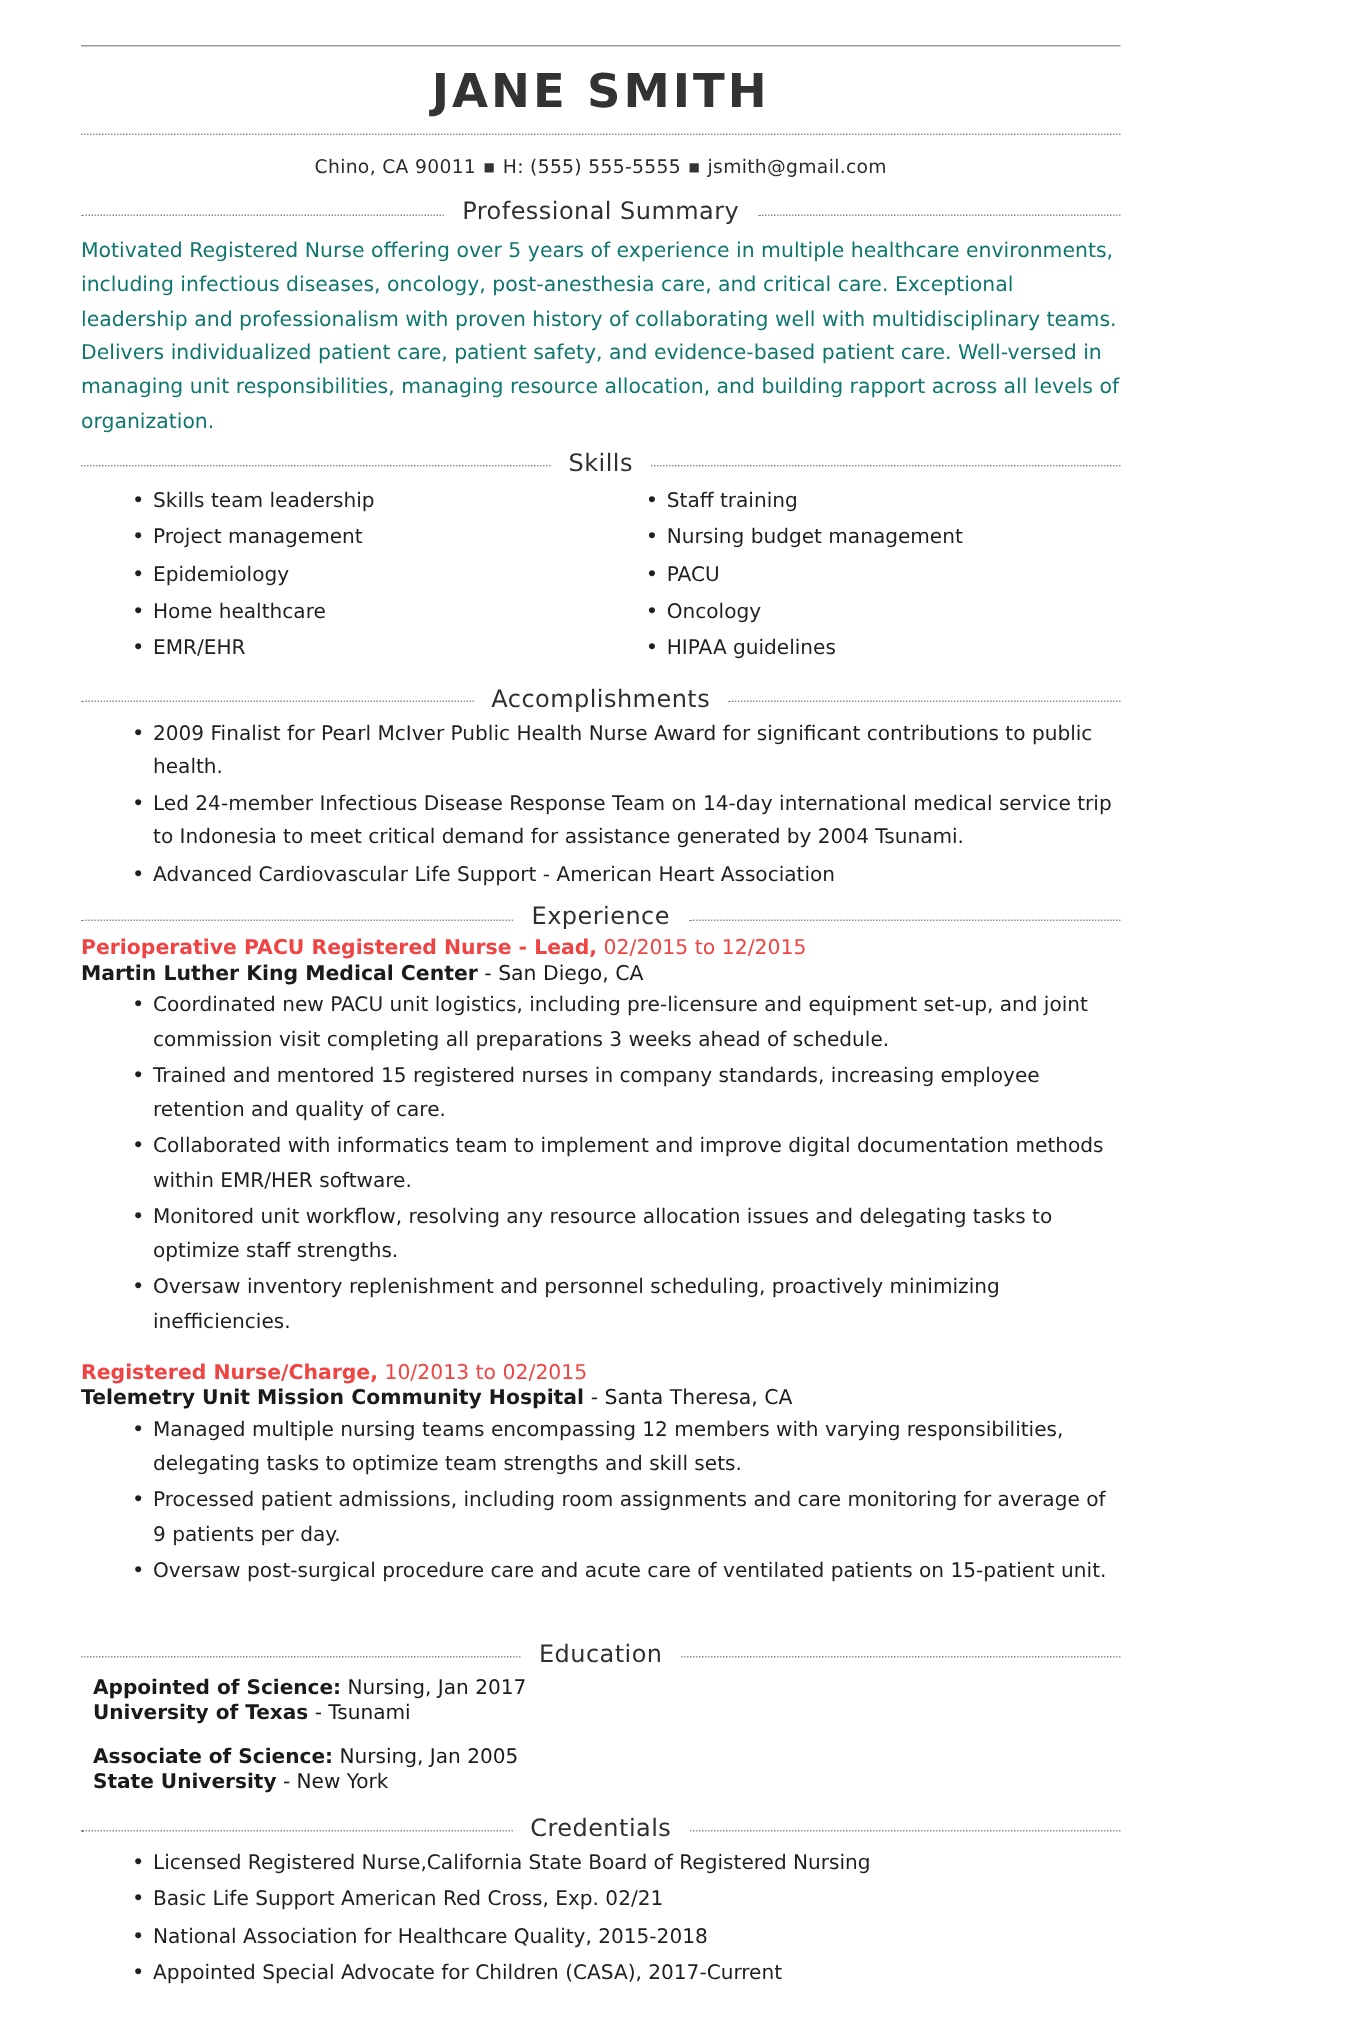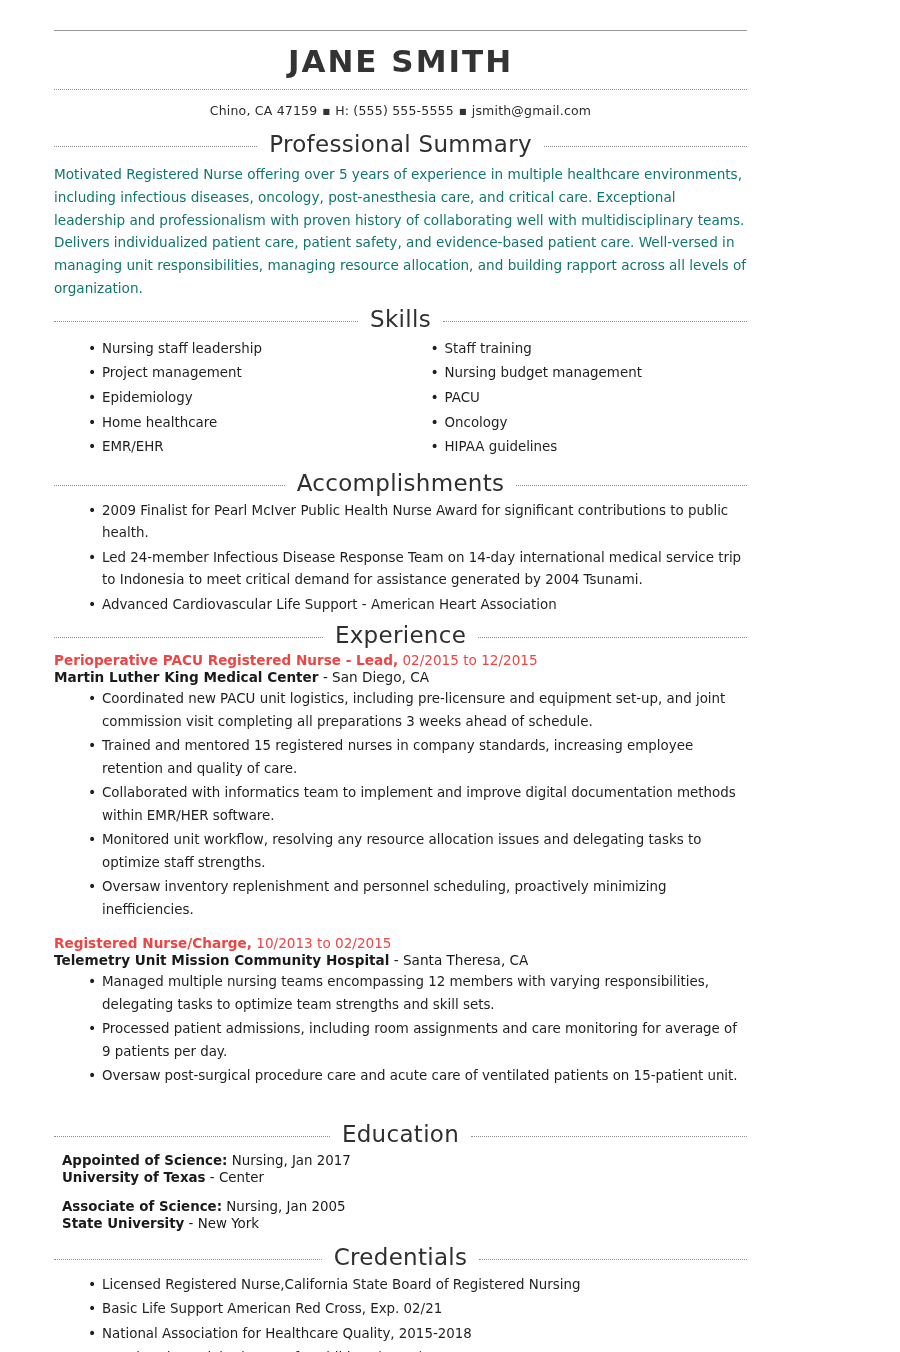--- a/index.html
+++ b/index.html
@@ -59,21 +59,21 @@
   }
   .section-head .rule {
     flex: 1 1 auto;
     border-bottom: 1px dotted #8f8f8f;
     height: 1px;
     position: relative;
     top: 2px;
   }
   .section-head .title {
     flex: 0 0 auto;
-    font-size: 23px;
+    font-size: 16px;
     color: #2f2f2f;
     font-weight: normal;
     letter-spacing: 0.3px;
     white-space: nowrap;
   }
 
   
   p.summary {
     margin: 6px 0 6px 0;
     font-size: 13.6px;
@@ -183,39 +183,39 @@
 </head>
 <body>
 
 <div class="page">
 
   <div class="name-block">
     <div class="name">JANE SMITH</div>
   </div>
 
   <div class="contact">
-    <span>Chino, CA 47159</span><span class="sep">■</span><span>H: (555) 555-5555</span><span class="sep">■</span><span>jsmith@gmail.com</span>
+    <span>Chino, CA 90011</span><span class="sep">■</span><span>H: (555) 555-5555</span><span class="sep">■</span><span>jsmith@gmail.com</span>
   </div>
 
   <div class="section-head">
     <span class="rule"></span>
     <span class="title">Professional Summary</span>
     <span class="rule"></span>
   </div>
   <p class="summary">Motivated Registered Nurse offering over 5 years of experience in multiple healthcare environments, including infectious diseases, oncology, post-anesthesia care, and critical care. Exceptional leadership and professionalism with proven history of collaborating well with multidisciplinary teams. Delivers individualized patient care, patient safety, and evidence-based patient care. Well-versed in managing unit responsibilities, managing resource allocation, and building rapport across all levels of organization.</p>
 
   <div class="section-head">
     <span class="rule"></span>
     <span class="title">Skills</span>
     <span class="rule"></span>
   </div>
   <div class="skills-cols">
     <div class="col left">
       <ul class="bullets">
-        <li>Nursing staff leadership</li>
+        <li>Skills team leadership</li>
         <li>Project management</li>
         <li>Epidemiology</li>
         <li>Home healthcare</li>
         <li>EMR/EHR</li>
       </ul>
     </div>
     <div class="col right">
       <ul class="bullets">
         <li>Staff training</li>
         <li>Nursing budget management</li>
@@ -285,21 +285,21 @@
     <span class="rule"></span>
   </div>
 
   <div class="edu">
     <div class="edu-line1">
       <span class="degree">Appointed of Science:</span>
       <span>Nursing, Jan 2017</span>
     </div>
     <div class="edu-line2">
       <span class="school">University of Texas</span>
-      <span class="place">- Center</span>
+      <span class="place">- Tsunami</span>
     </div>
   </div>
 
   <div class="edu">
     <div class="edu-line1">
       <span class="degree">Associate of Science:</span>
       <span>Nursing, Jan 2005</span>
     </div>
     <div class="edu-line2">
       <span class="school">State University</span>

